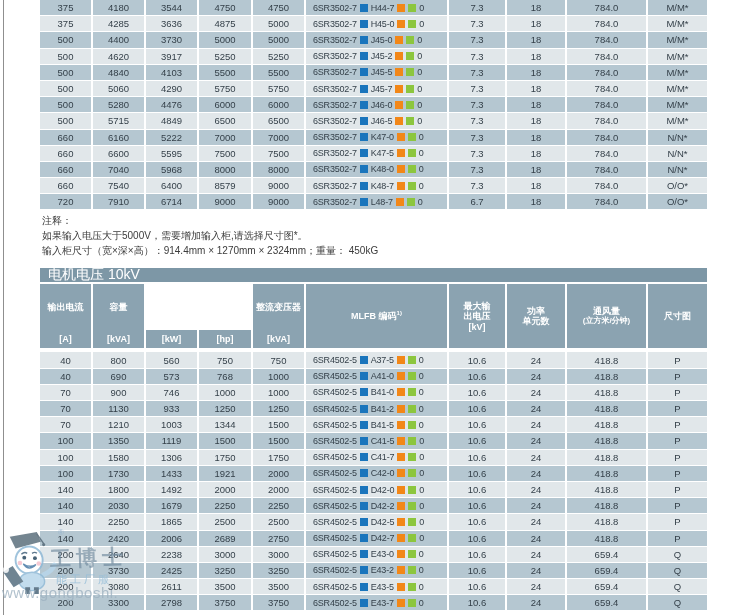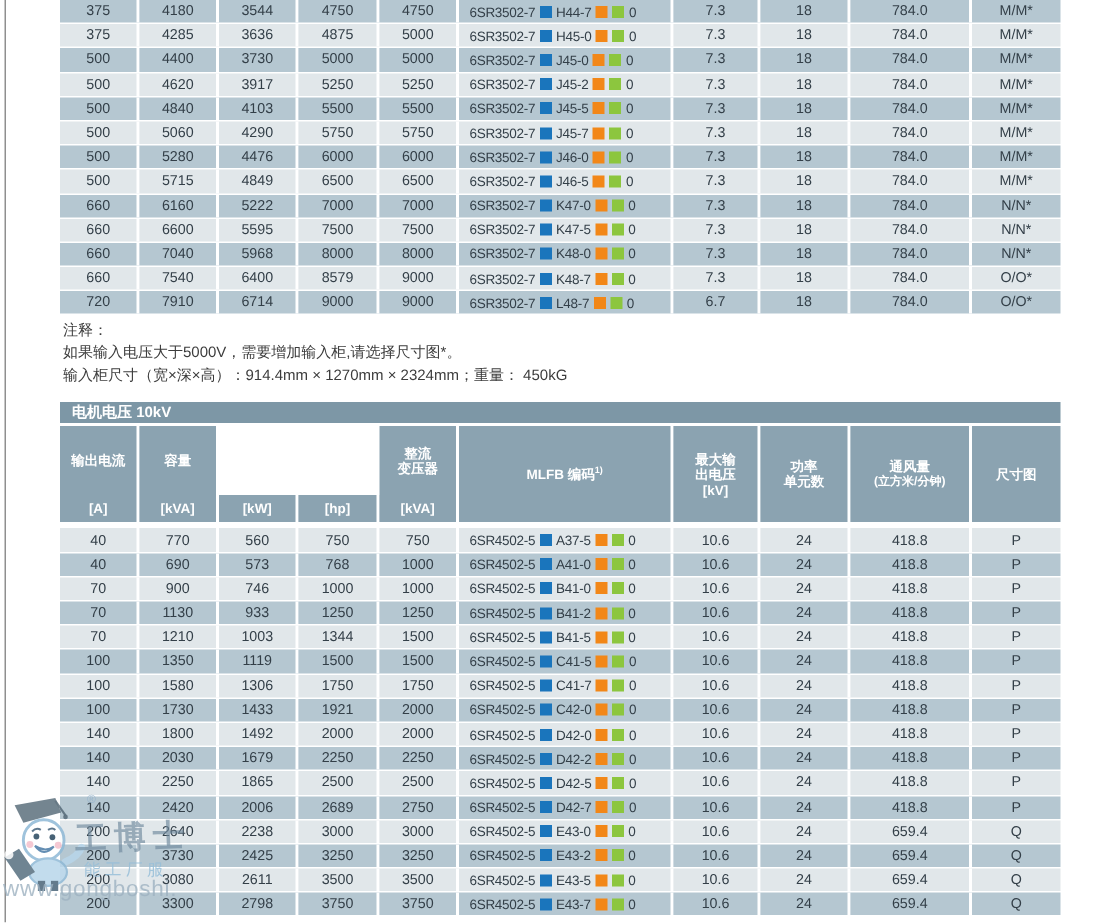--- a/index.html
+++ b/index.html
@@ -39,21 +39,21 @@
   .box-blue{background:var(--c-blue);}
   .box-orange{background:var(--c-orange);}
   .box-green{background:var(--c-green);}
 
   
   .notes{margin:4px 0 10px 2px;font-size:10px;color:#3c3c3c;line-height:15px;}
   .notes p{margin:0;}
 
   
   .tbl-title{
-    height:14px;background:var(--title);color:#fff;font-size:10px;font-weight:bold;
+    height:14px;background:var(--title);color:#fff;font-size:14px;font-weight:normal;
     display:flex;align-items:center;padding-left:8px;margin-bottom:2px;box-sizing:border-box;
   }
   .hdr{display:grid;grid-template-columns:var(--cols);grid-template-rows:33px 18px;row-gap:13px;margin-bottom:4px;}
   .h-cell{
     background:var(--hdr);border-right:2px solid #fff;box-sizing:border-box;
     color:#fff;font-size:9px;font-weight:600;text-align:center;line-height:10.5px;
     display:flex;flex-direction:column;align-items:center;justify-content:center;
   }
   .h-cell.tall{grid-row:1/3;}
   .h-cell .h-top{flex:1;display:flex;align-items:center;justify-content:center;}
@@ -344,21 +344,21 @@
       <div class="h-top">输出电流</div>
       <div class="h-unit">[A]</div>
     </div>
     <div class="h-cell tall" style="grid-column:2">
       <div class="h-top">容量</div>
       <div class="h-unit">[kVA]</div>
     </div>
     <div class="h-cell" style="grid-column:3;grid-row:2">[kW]</div>
     <div class="h-cell" style="grid-column:4;grid-row:2">[hp]</div>
     <div class="h-cell tall" style="grid-column:5">
-      <div class="h-top" style="flex-direction:column">
+      <div class="h-top" style="flex-direction:row">
         <div>整流</div>
         <div>变压器</div>
       </div>
       <div class="h-unit">[kVA]</div>
     </div>
     <div class="h-cell tall" style="grid-column:6">
       <div>
         <span>MLFB 编码</span><sup class="mark">1)</sup>
       </div>
     </div>
@@ -374,21 +374,21 @@
     <div class="h-cell tall no-br" style="grid-column:10">尺寸图</div>
     <div class="h-cell tall" style="grid-column:9">
       <div>通风量</div>
       <div class="small-line">(立方米/分钟)</div>
     </div>
   </div>
 
   <div class="rows">
       <div class="row shade-b">
         <div class="cell">40</div>
-        <div class="cell">770</div>
+        <div class="cell">800</div>
         <div class="cell">560</div>
         <div class="cell">750</div>
         <div class="cell">750</div>
         <div class="cell mlfb-cell">
           <span>6SR4502-5</span>
           <span class="opt-box box-blue"></span>
           <span>A37-5</span>
           <span class="opt-box box-orange"></span>
           <span class="opt-box box-green"></span>
           <span>0</span>

